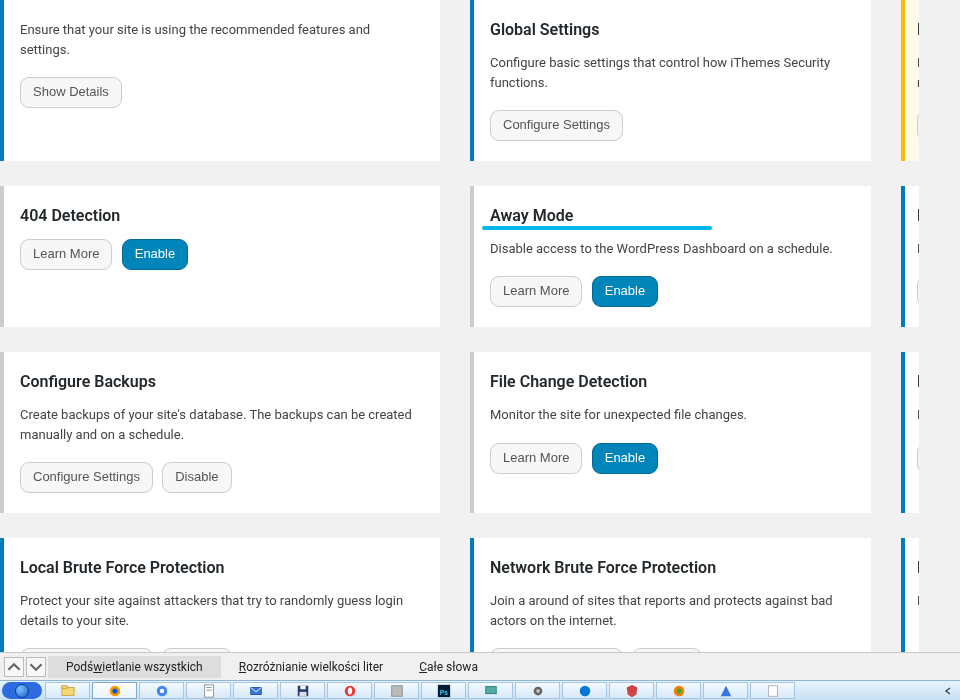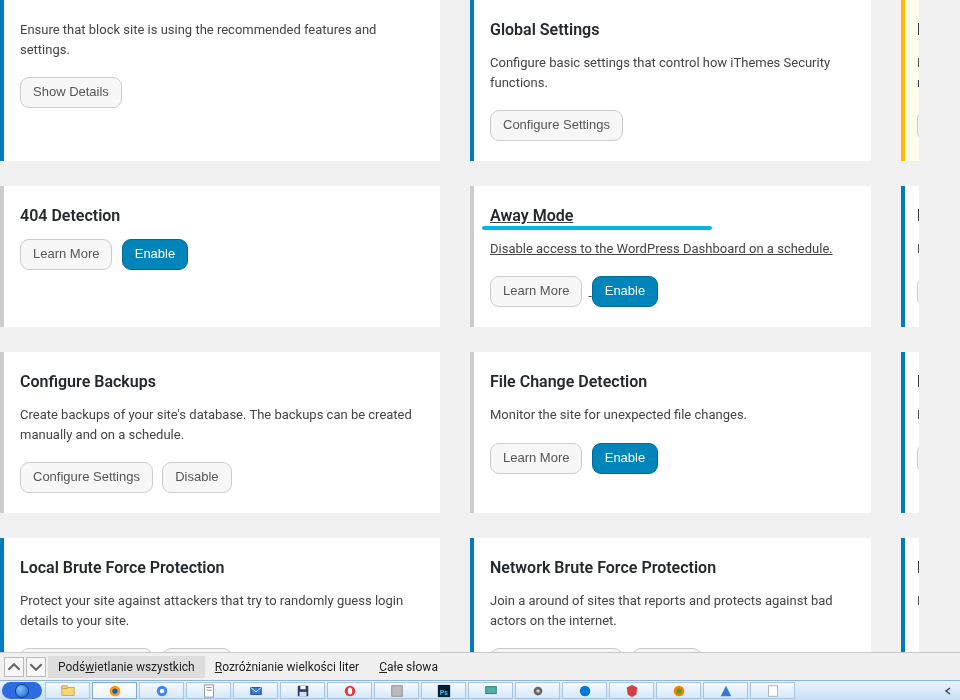--- a/index.html
+++ b/index.html
@@ -94,21 +94,21 @@
   align-items:center;
   justify-content:center;
   border:1px solid #bbb;
   background:#f7f7f7;
   margin-right:2px;
   font-size:10px;
   color:#555;
   cursor:pointer;
 }
 .find-bar .opt {
-  padding: 4px 10px;
+  padding: 4px 18px;
   cursor: pointer;
 }
 .find-bar .opt.active {
   background: #ddd;
 }
 .find-bar .opt .ul { text-decoration: underline; }
 
 
 .taskbar {
   position: absolute;
@@ -159,42 +159,42 @@
   font-size:9px;color:#335;
 }
 </style>
 </head>
 <body>
 
 <div class="content-area">
 
   <div class="card-row" style="margin-top:0;">
     <div class="card c1" style="margin-left:0;">
-      <p>Ensure that block site is using the recommended features and settings.</p>
+      <p>Ensure that your site is using the recommended features and settings.</p>
       <button class="btn">Show Details</button>
     </div>
     <div class="card c2">
       <h3>Global Settings</h3>
       <p>Configure basic settings that control how iThemes Security functions.</p>
       <button class="btn">Configure Settings</button>
     </div>
     <div class="card c3 notice">
       <h3>N</h3>
       <p><span>Ma</span><br><span>rel</span></p>
       <button class="btn">C</button>
     </div>
   </div>
 
   <div class="card-row">
     <div class="card c1" style="border-left-color:#ccc;">
       <h3>404 Detection</h3>
       <button class="btn">Learn More</button>
       <button class="btn primary">Enable</button>
     </div>
-    <div class="card c2" style="border-left-color:#ccc;position:relative;text-decoration:underline;">
+    <div class="card c2" style="border-left-color:#ccc;position:relative;">
       <h3>Away Mode</h3>
       <div class="highlight-underline" style="top:40px;left:8px;width:230px;"></div>
       <p>Disable access to the WordPress Dashboard on a schedule.</p>
       <button class="btn">Learn More</button>
       <button class="btn primary">Enable</button>
     </div>
     <div class="card c3">
       <h3>Ba</h3>
       <p>Bl</p>
       <button class="btn">C</button>

